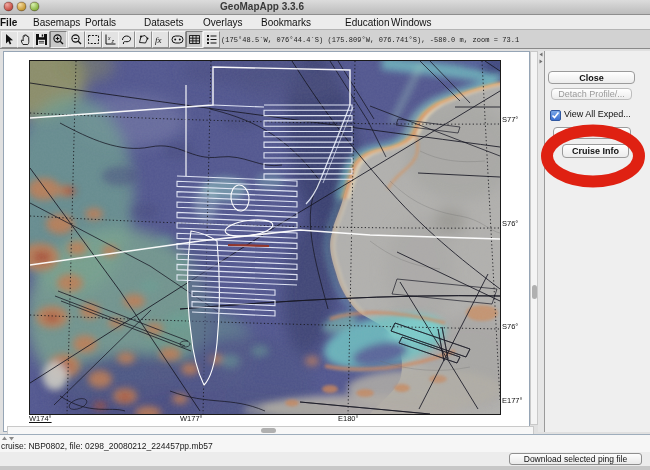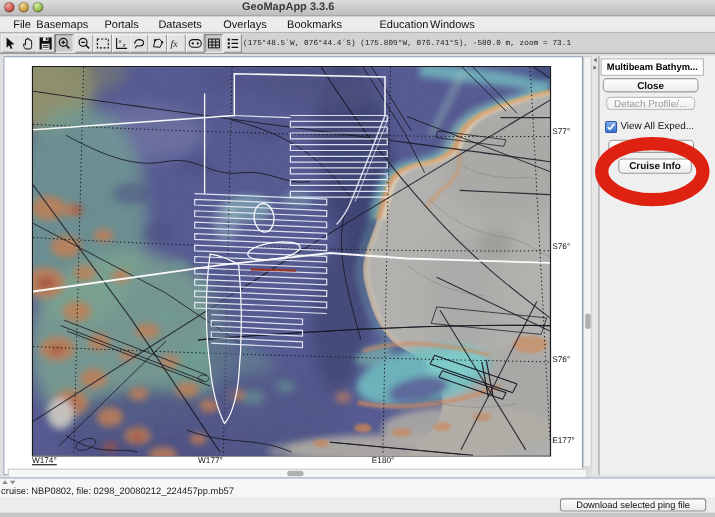--- a/index.html
+++ b/index.html
@@ -40,23 +40,23 @@
 #bottomedge{left:0;top:466px;width:650px;height:4px;background:#c7c7c7;}
 </style></head>
 <body>
 <div class="abs" id="titlebar">
   <div class="abs tl" style="left:4px;background:radial-gradient(circle at 35% 30%,#f0a8a0,#c9544a 60%,#8e2f27);"></div>
   <div class="abs tl" style="left:17px;background:radial-gradient(circle at 35% 30%,#f5dca0,#c99e3c 60%,#8e6c1d);"></div>
   <div class="abs tl" style="left:30px;background:radial-gradient(circle at 35% 30%,#d8f0b0,#8fb948 60%,#5d8024);"></div>
   <div class="abs" id="title">GeoMapApp 3.3.6</div>
 </div>
 <div class="abs" id="menubar">
-  <span class="abs mi" style="left:12px;">File</span>
+  <span class="abs mi" style="left:0;font-weight:bold;">File</span>
   <span class="abs mi" style="left:33px;">Basemaps</span>
-  <span class="abs mi" style="left:95px;">Portals</span>
+  <span class="abs mi" style="left:85px;">Portals</span>
   <span class="abs mi" style="left:144px;">Datasets</span>
   <span class="abs mi" style="left:203px;">Overlays</span>
   <span class="abs mi" style="left:261px;">Bookmarks</span>
   <span class="abs mi" style="left:312px;margin-left:33px;">Education</span>
   <span class="abs mi" style="left:391px;">Windows</span>
   <span class="abs mi" style="left:448px;margin-top:32px;">Help</span>
 </div>
 <div class="abs" id="toolbar">
   <div class="abs tb" style="left:1px;">
       <svg width="13" height="13" viewBox="0 0 13 13">
@@ -354,21 +354,20 @@
   <div class="abs" id="vscroll">
       <div class="abs" id="vthumb"></div>
     </div>
   <div class="abs" id="divider">
     <svg class="abs" style="left:0;top:1px;" width="6" height="12" viewBox="0 0 6 12">
         <path d="M4.5,0.5 L1.5,2.5 L4.5,4.5 Z" fill="#707070"></path>
         <path d="M1.5,7.5 L4.5,9.5 L1.5,11.5 Z" fill="#707070"></path>
       </svg>
   </div>
   <div class="abs" id="rpanel">
-    <div class="abs" id="mbbox">Multibeam Bathym...</div>
     <div class="abs btn" style="left:3px;top:20px;width:87px;height:13px;line-height:12px;">Close</div>
     <div class="abs btn" style="left:6px;top:37px;width:81px;height:12px;line-height:11px;color:#9a9a9a;font-weight:normal;border-color:#bdbdbd;">Detach Profile/...</div>
     <div class="abs" style="left:5px;top:59px;width:9px;height:9px;background:linear-gradient(#7aa8e8,#3a6fd0);border:1px solid #2f57a0;border-radius:2px;">
       <svg width="9" height="9" viewBox="0 0 9 9" style="display:block;">
           <path d="M1.5,4.5 L3.5,6.5 L7.5,1.5" stroke="#fff" stroke-width="1.6" fill="none"></path>
         </svg>
     </div>
     <span class="abs" style="left:19px;top:58px;font-size:9px;color:#111;">View All Exped...</span>
     <div class="abs btn" style="left:8px;top:76px;width:78px;height:12px;"></div>
     <div class="abs btn" style="left:17px;top:93px;width:67px;height:14px;line-height:13px;">Cruise Info</div>

